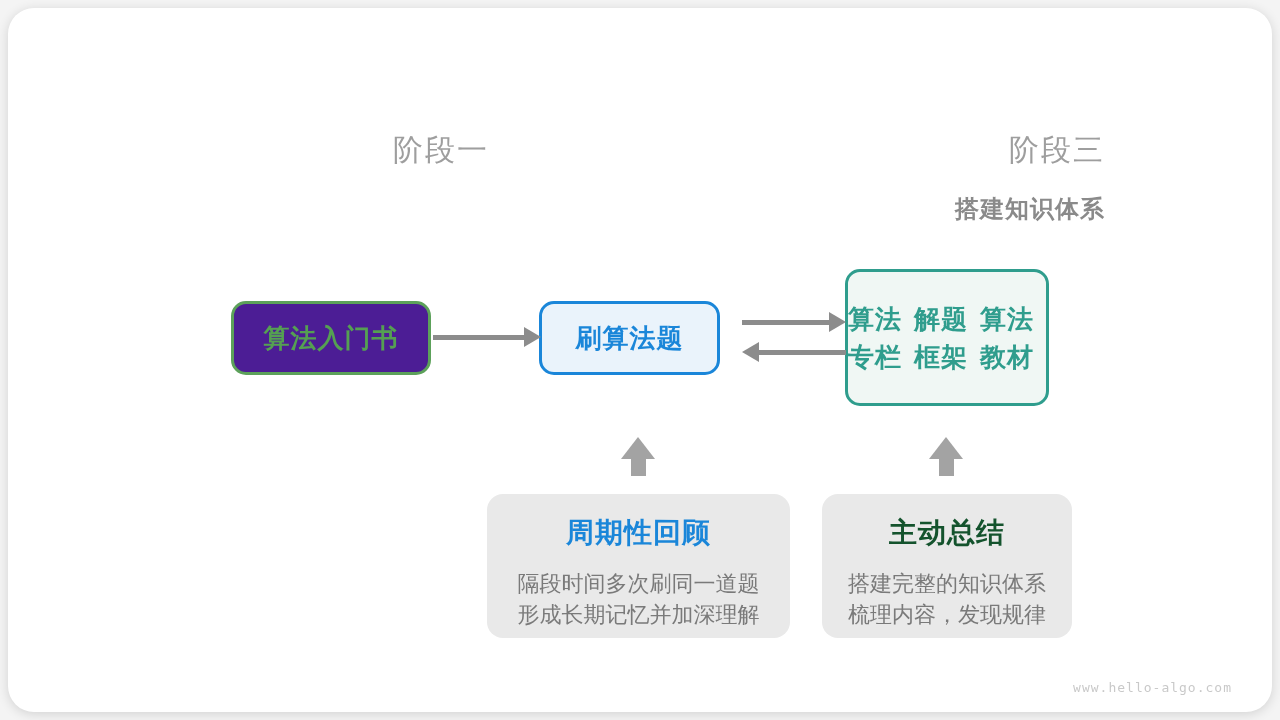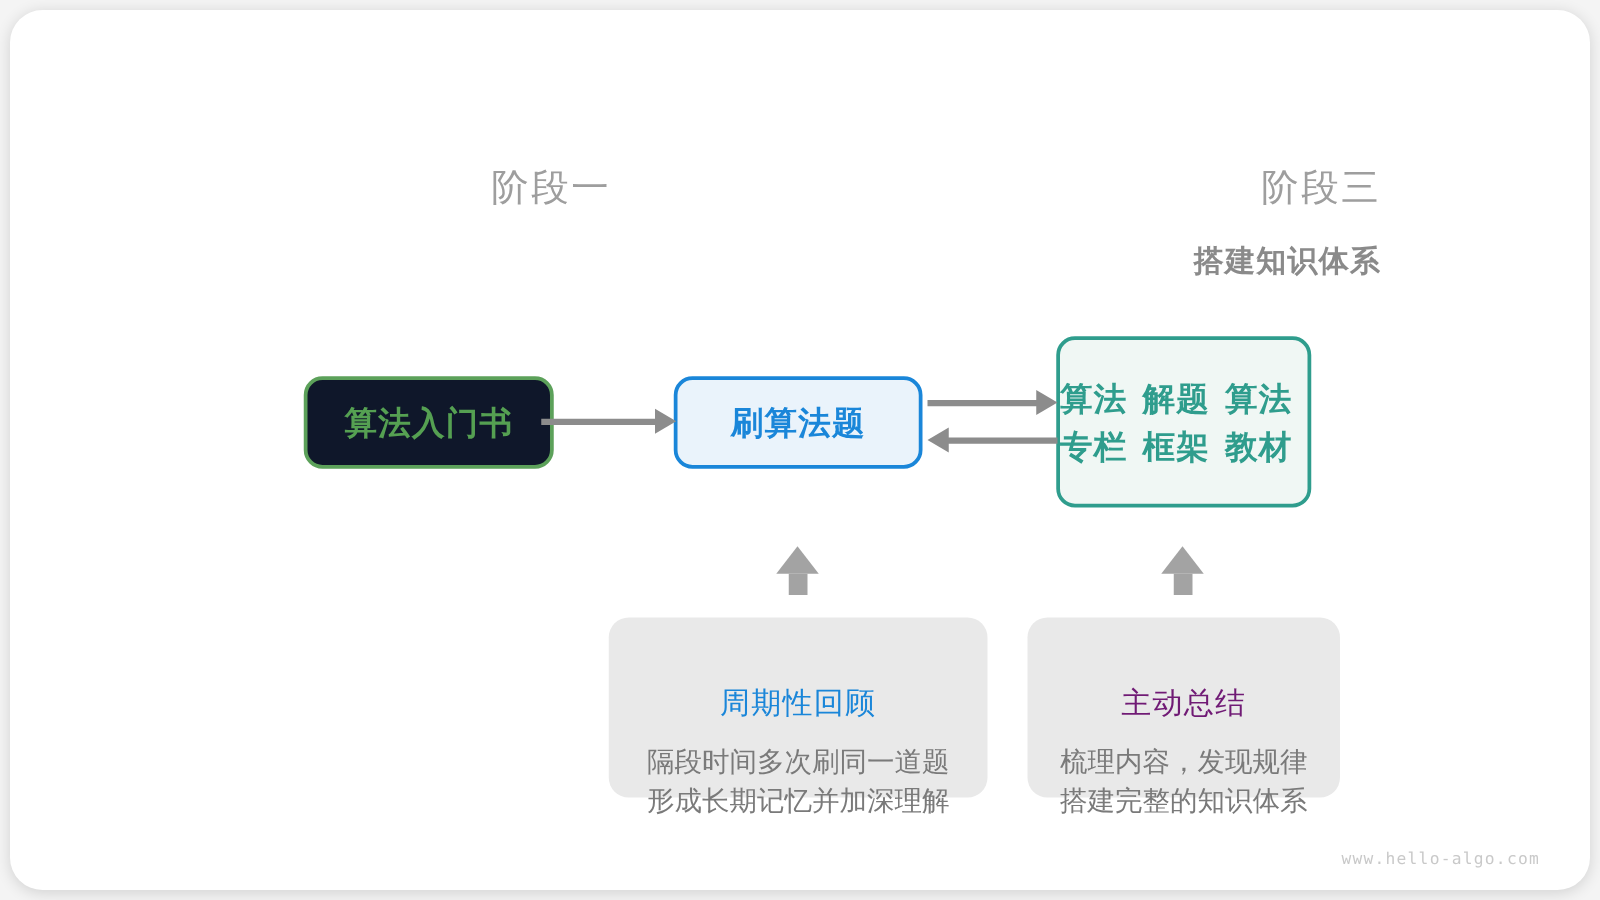--- a/index.html
+++ b/index.html
@@ -50,23 +50,22 @@
     display: flex;
     flex-direction: row;
     align-items: center;
     justify-content: center;
     font-weight: 700;
     font-size: 26px;
     letter-spacing: 1px;
   }
   .node-green {
     border: 3px solid #5ca15a;
-    background: #0f172a;
+    background: #4c1d95;
     color: #55a052;
-    margin-left: 12px;
   }
   .node-blue {
     border: 3px solid #1a86d9;
     background: #eaf3fb;
     color: #1a86d9;
   }
   .node-teal {
     border: 3px solid #2f9d8d;
     background: #f0f7f4;
     color: #2f9d8d;
@@ -119,27 +118,26 @@
   
   .tip {
     position: absolute;
     box-sizing: border-box;
     background: #e9e9e9;
     border-radius: 16px;
     text-align: center;
     padding-top: 20px;
   }
   .tip-title {
-    font-size: 24px;
-    font-weight: 400;
-    letter-spacing: 1px;
-    margin-top: 32px;
+    font-size: 28px;
+    font-weight: 700;
+    letter-spacing: 1px;
   }
   .tip-title.blue { color: #1a86d9; }
-  .tip-title.teal { color: #701a75; }
+  .tip-title.teal { color: #14532d; }
   .tip-body {
     margin-top: 16px;
     font-size: 22px;
     color: #7a7a7a;
     line-height: 31px;
   }
   
   .watermark {
     position: absolute;
     right: 40px;
@@ -161,21 +159,21 @@
     </div>
     <div class="stage" style="left:797px; top:122px;">
       <div class="stage-label">阶段三</div>
       <div class="stage-subtitle">搭建知识体系</div>
     </div>
 
     <div class="node node-green" style="left:223px; top:293px; width:200px; height:74px;">
       <span class="node-line">算法入门书</span>
     </div>
 
-    <div class="node node-blue" style="left:531px; top:293px; width:199px; height:74px;">
+    <div class="node node-blue" style="left:531px; top:293px; width:181px; height:74px;">
       <span class="node-line">刷算法题</span>
     </div>
 
     <div class="node node-teal" style="left:837px; top:261px; width:204px; height:137px;">
       <div class="node-line">算法专栏</div>
       <div class="node-line">解题框架</div>
       <div class="node-line">算法教材</div>
     </div>
 
     <div class="h-arrow" style="left:425px; top:319px; width:108px; height:21px;">
@@ -206,21 +204,21 @@
       <div class="tip-title blue">周期性回顾</div>
       <div class="tip-body">
         <div>隔段时间多次刷同一道题</div>
         <div>形成长期记忆并加深理解</div>
       </div>
     </div>
 
     <div class="tip" style="left:814px; top:486px; width:250px; height:144px;">
       <div class="tip-title teal">主动总结</div>
       <div class="tip-body">
+        <div>搭建完整的知识体系</div>
         <div>梳理内容，发现规律</div>
-        <div>搭建完整的知识体系</div>
       </div>
     </div>
 
     <div class="watermark">www.hello-algo.com</div>
 
   </div>
 </div>
 
 </body></html>

